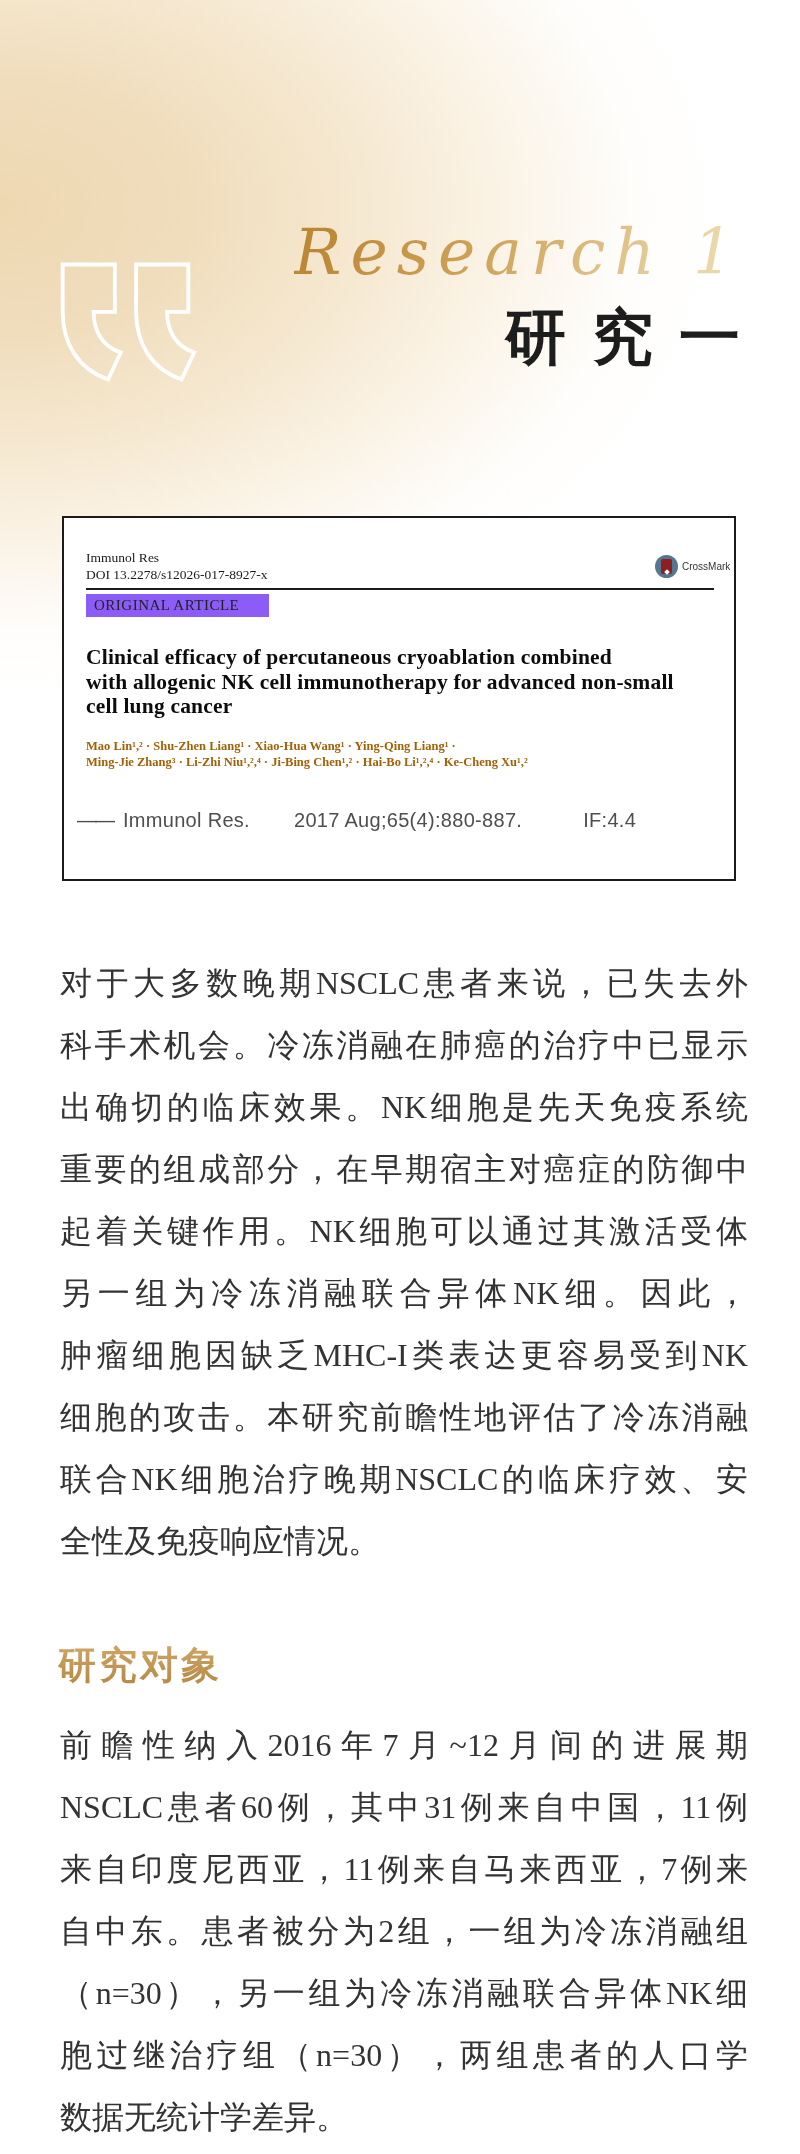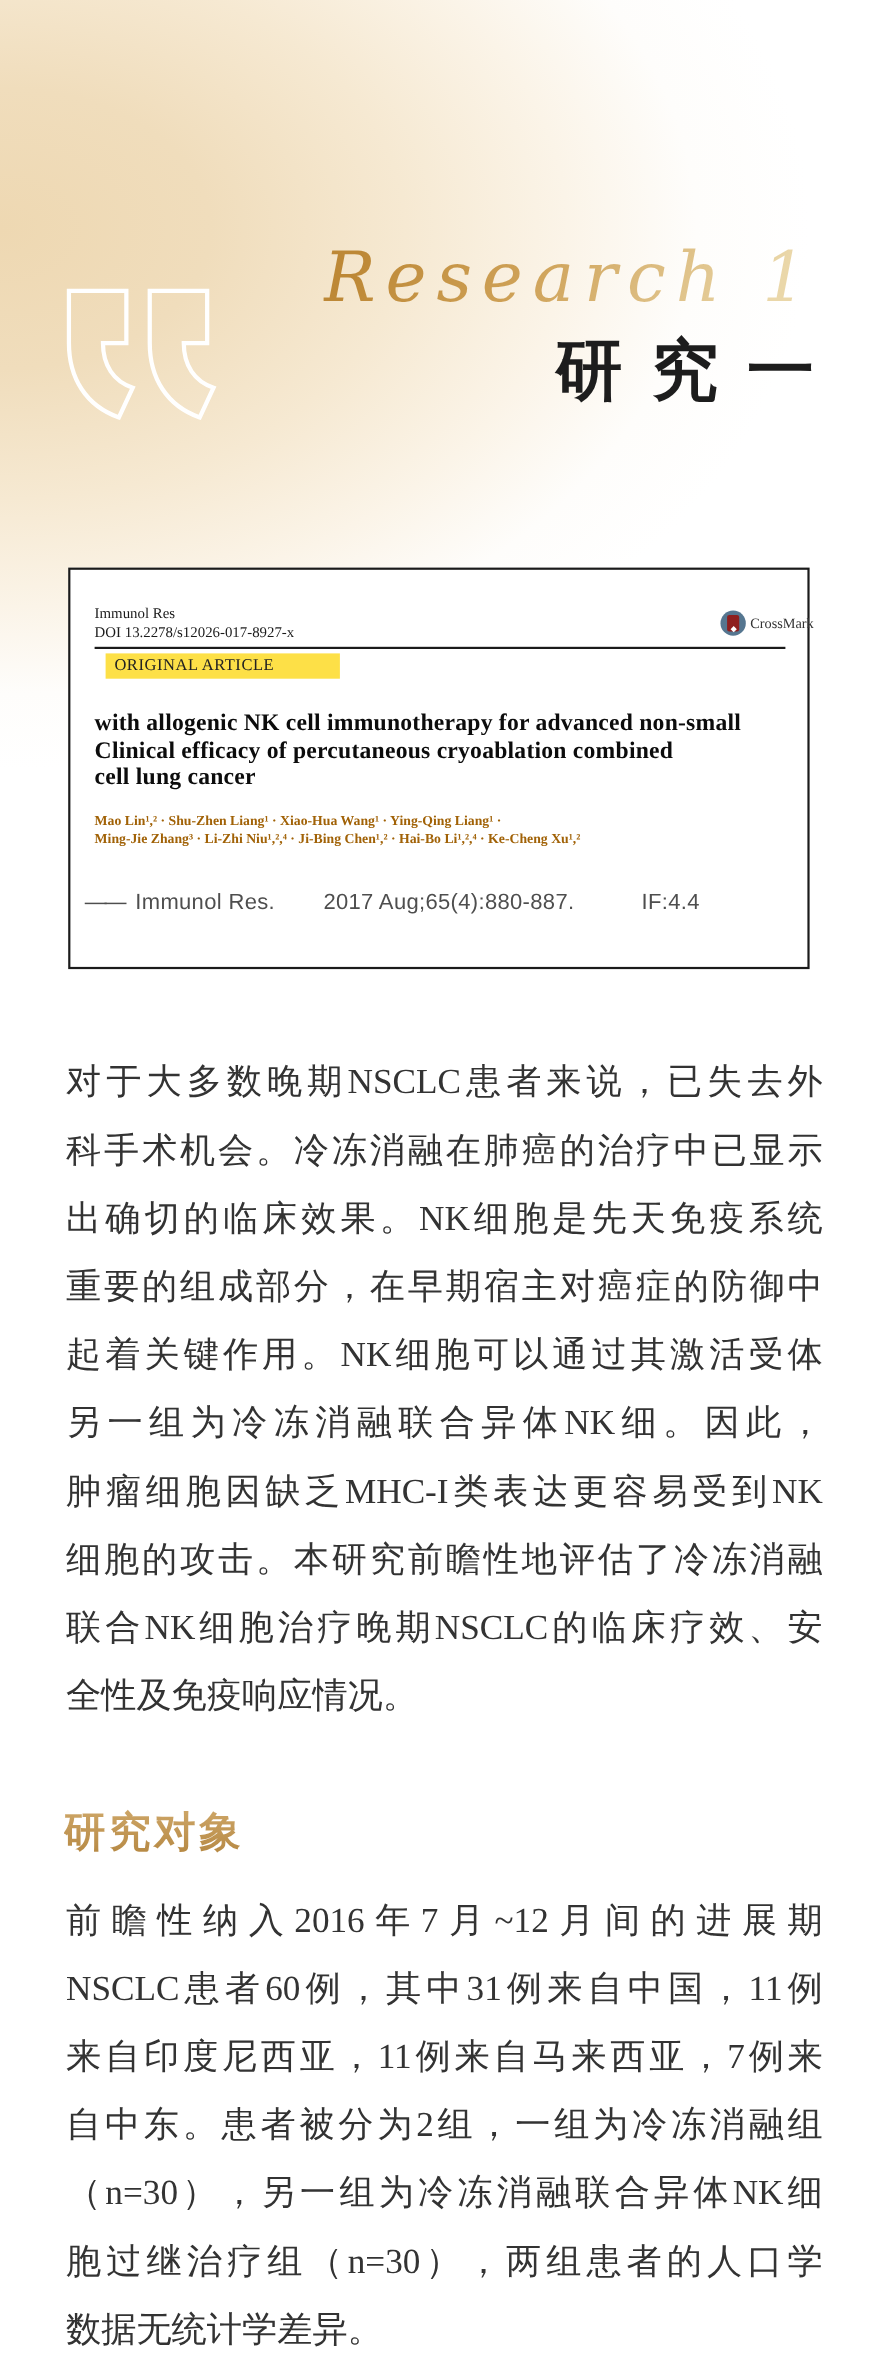--- a/index.html
+++ b/index.html
@@ -29,24 +29,24 @@
     box-sizing:border-box;border:2px solid #1b1b1b;background:#ffffff;padding-left:16px;}
   .journal-info{position:absolute;left:22px;top:31px;
     font-family:"Liberation Serif",serif;font-size:13.5px;line-height:17px;color:#1a1a1a;}
   .crossmark{position:absolute;left:591px;top:37px;display:flex;align-items:center;}
   .cm-circle{position:relative;width:23px;height:23px;border-radius:50%;
     background:#557690;display:inline-block;}
   .cm-book{position:absolute;left:6px;top:4px;width:11px;height:15px;border-radius:2px;
     background:#8e1f1f;}
   .cm-notch{position:absolute;left:10px;top:15px;width:4px;height:4px;background:#ffffff;
     transform:rotate(45deg);}
-  .cm-label{margin-left:4px;font-family:Liberation Serif, serif;font-size:13px;color:#333;}
+  .cm-label{margin-left:4px;font-family:Liberation Sans, sans-serif;font-size:10px;color:#333;}
   .card-rule{position:absolute;left:22px;top:70px;width:628px;height:2px;background:#1b1b1b;}
-  .article-type-box{position:absolute;left:32px;top:76px;width:213px;height:23px;
-    background:#fde047;}
+  .article-type-box{position:absolute;left:22px;top:76px;width:183px;height:23px;
+    background:#8b5cf6;}
   .article-type-box span{display:block;padding-left:8px;line-height:23px;
     font-family:"Liberation Serif",serif;font-size:15px;letter-spacing:0.5px;color:#222;}
   .card-title{position:absolute;left:22px;top:127px;width:620px;
     font-family:"Liberation Serif",serif;font-weight:700;font-size:21.5px;
     line-height:24.5px;letter-spacing:0.2px;color:#0c0c0c;}
   .card-authors{position:absolute;left:22px;top:220px;width:620px;
     font-family:"Liberation Serif","DejaVu Serif",serif;font-weight:700;font-size:12.5px;
     line-height:16px;color:#a16207;}
   .citation{position:absolute;left:13px;top:291px;display:flex;align-items:center;
     font-family:"Liberation Sans",sans-serif;font-size:20px;color:#4e4e4e;
@@ -95,22 +95,22 @@
         <span class="cm-book"></span>
         <span class="cm-notch"></span>
       </span>
       <span class="cm-label">CrossMark</span>
     </div>
     <div class="card-rule"></div>
     <div class="article-type-box">
       <span>ORIGINAL ARTICLE</span>
     </div>
     <div class="card-title">
+      <div>Clinical efficacy of percutaneous cryoablation combined</div>
       <div>with allogenic NK cell immunotherapy for advanced non-small</div>
-      <div>Clinical efficacy of percutaneous cryoablation combined</div>
       <div>cell lung cancer</div>
     </div>
     <div class="card-authors">
       <div>Mao Lin¹,² · Shu-Zhen Liang¹ · Xiao-Hua Wang¹ · Ying-Qing Liang¹ ·</div>
       <div>Ming-Jie Zhang³ · Li-Zhi Niu¹,²,⁴ · Ji-Bing Chen¹,² · Hai-Bo Li¹,²,⁴ · Ke-Cheng Xu¹,²</div>
     </div>
     <div class="citation">
       <span class="cit-dash">——</span>
       <span class="cit-journal">Immunol Res.</span>
       <span class="cit-issue">2017 Aug;65(4):880-887.</span>

